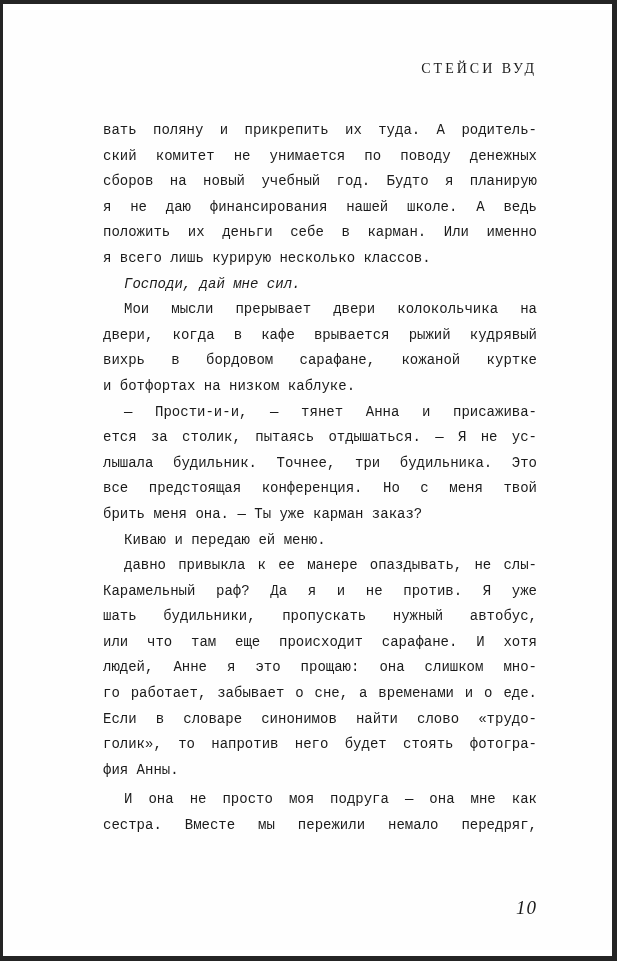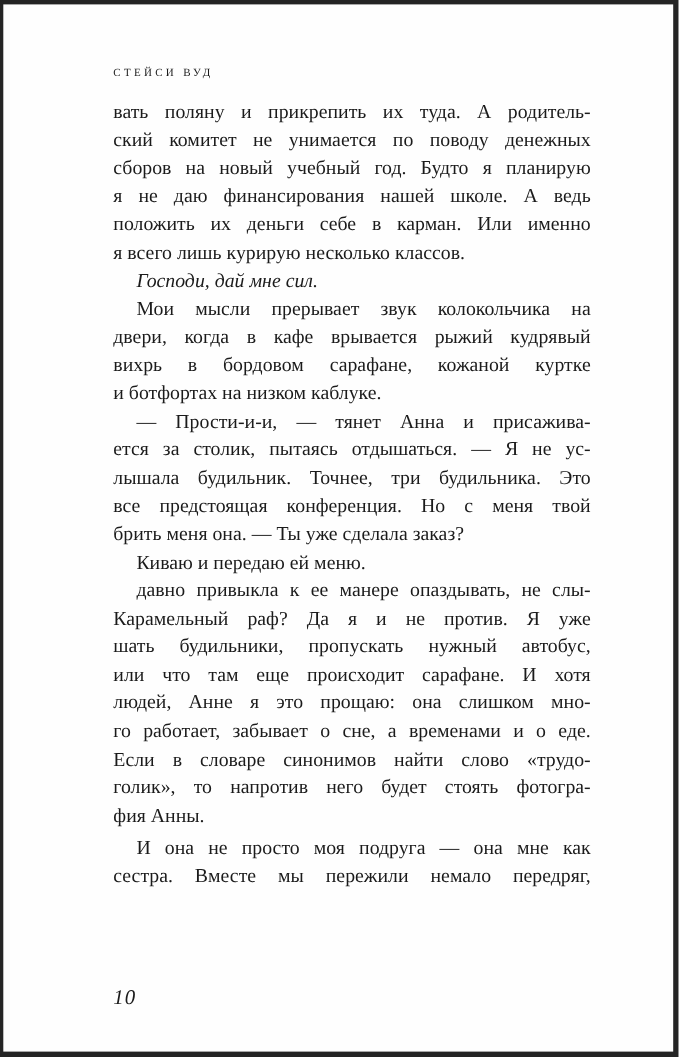--- a/index.html
+++ b/index.html
@@ -23,53 +23,54 @@
     left: 3px;
     right: 5px;
     bottom: 5px;
     background: var(--paper, #fefefe);
   }
   .running-header {
     position: absolute;
     left: 100px;
     top: 57px;
     width: 434px;
-    text-align: left;
-    font-size: 10px;
+    text-align: right;
+    font-size: 14px;
     letter-spacing: 3px;
     color: var(--ink, #1b1b1b);
   }
   .text-block {
     position: absolute;
     left: 100px;
-    top: 85px;
+    top: 114px;
     width: 434px;
-    font-size: 18px;
+    font-size: 14px;
     line-height: 25.6px;
     color: var(--ink, #1b1b1b);
+    font-family: Liberation Mono, monospace;
   }
   .para { margin: 0; }
   .para.space-before { margin-top: 4px; }
   .para.italic { font-style: italic; }
   .line {
     text-align: justify;
     text-align-last: justify;
     text-justify: inter-word;
   }
   .line.last {
     text-align: center;
     text-align-last: left;
   }
   .para.indent .line:first-child { text-indent: 21px; }
   .page-number {
     position: absolute;
     left: 100px;
     top: 893px;
     width: 434px;
-    text-align: left;
+    text-align: right;
     font-style: italic;
     font-size: 19px;
     letter-spacing: 1px;
     color: var(--ink, #1b1b1b);
   }
 </style>
 </head>
 <body>
 
 <div class="frame">
@@ -81,31 +82,31 @@
           <div class="line">ский комитет не унимается по поводу денежных</div>
           <div class="line">сборов на новый учебный год. Будто я планирую</div>
           <div class="line">я не даю финансирования нашей школе. А ведь</div>
           <div class="line">положить их деньги себе в карман. Или именно</div>
           <div class="line last">я всего лишь курирую несколько классов.</div>
         </div>
         <div class="para indent italic">
           <div class="line last">Господи, дай мне сил.</div>
         </div>
         <div class="para indent">
-          <div class="line">Мои мысли прерывает звук колокольчика на</div>
+          <div class="line">Мои мысли прерывает двери колокольчика на</div>
           <div class="line">двери, когда в кафе врывается рыжий кудрявый</div>
           <div class="line">вихрь в бордовом сарафане, кожаной куртке</div>
           <div class="line last">и ботфортах на низком каблуке.</div>
         </div>
         <div class="para indent">
           <div class="line">— Прости-и-и, — тянет Анна и присажива-</div>
           <div class="line">ется за столик, пытаясь отдышаться. — Я не ус-</div>
           <div class="line">лышала будильник. Точнее, три будильника. Это</div>
           <div class="line">все предстоящая конференция. Но с меня твой</div>
-          <div class="line last">брить меня она. — Ты уже сделала заказ?</div>
+          <div class="line last">брить меня она. — Ты уже карман заказ?</div>
         </div>
         <div class="para indent">
           <div class="line last">Киваю и передаю ей меню.</div>
         </div>
         <div class="para indent">
           <div class="line">давно привыкла к ее манере опаздывать, не слы-</div>
           <div class="line">Карамельный раф? Да я и не против. Я уже</div>
           <div class="line">шать будильники, пропускать нужный автобус,</div>
           <div class="line">или что там еще происходит сарафане. И хотя</div>
           <div class="line">людей, Анне я это прощаю: она слишком мно-</div>

